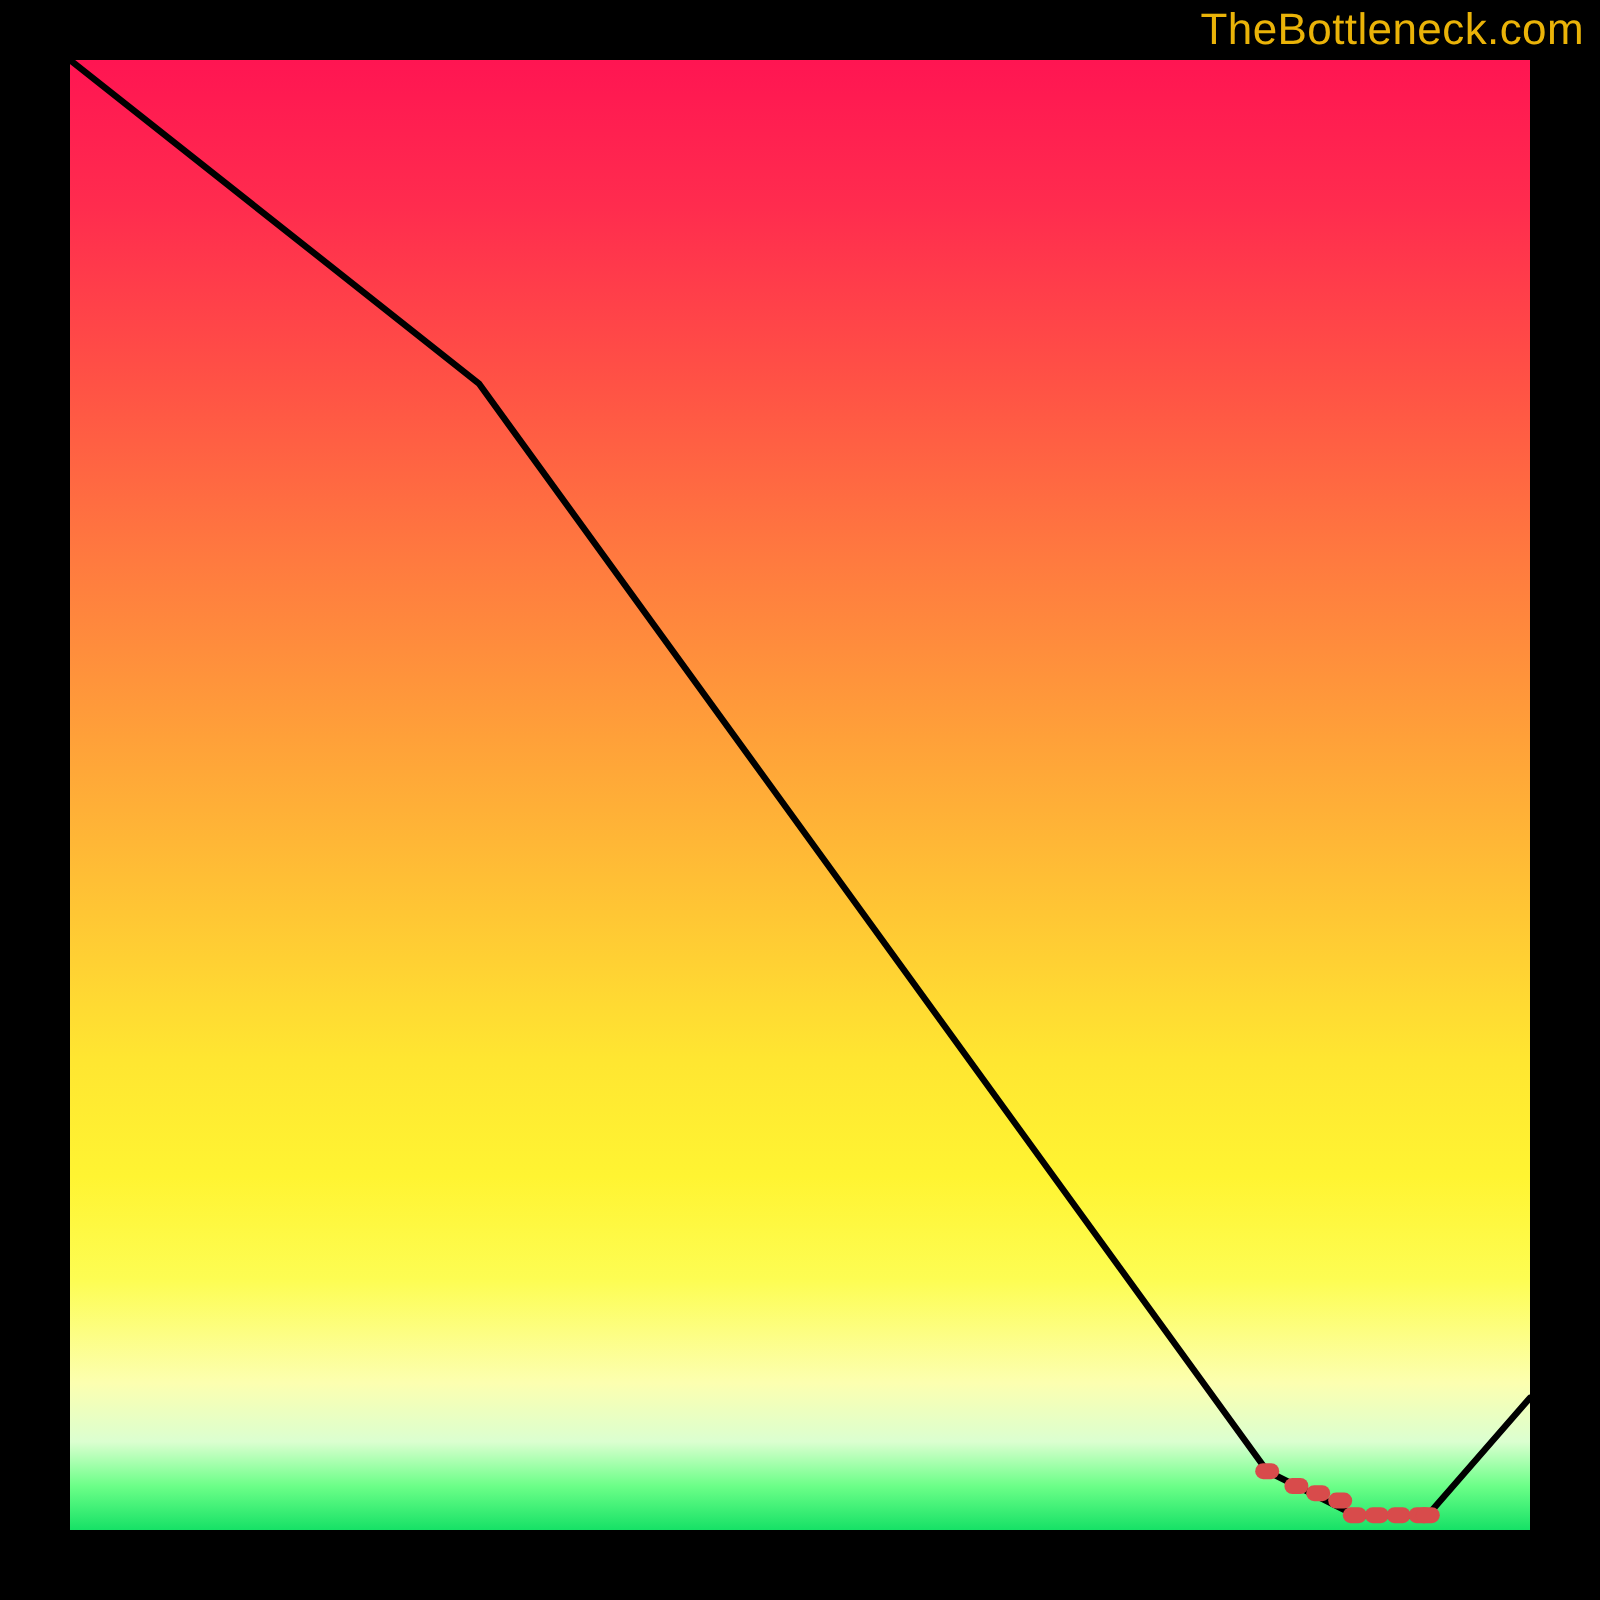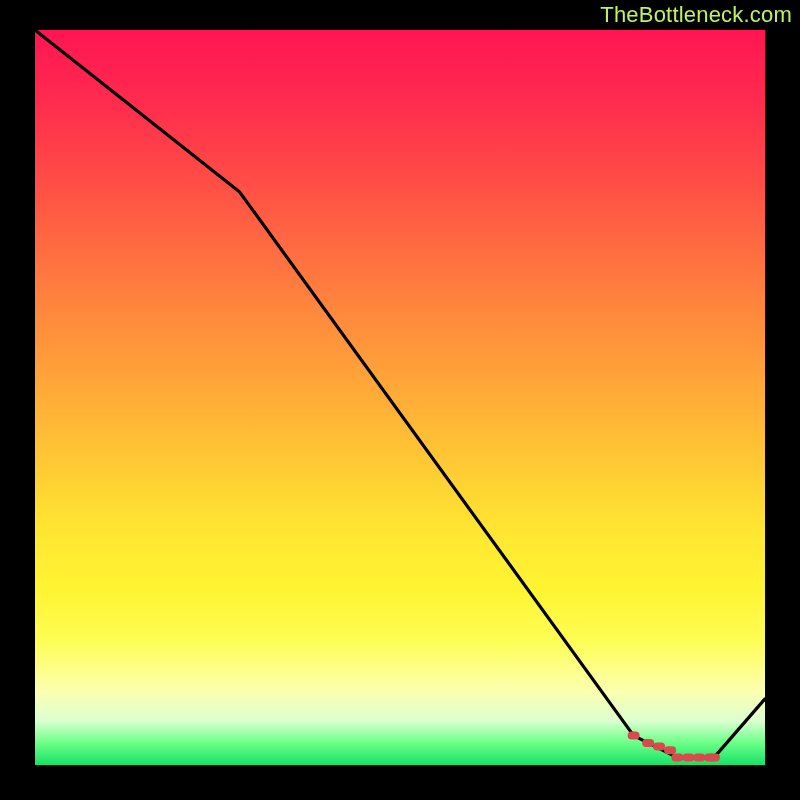--- a/index.html
+++ b/index.html
@@ -14,21 +14,21 @@
   .frame {
     position: relative;
     width: 800px;
     height: 800px;
     background: #000;
   }
   .attribution {
     position: absolute;
     top: 2px;
     right: 8px;
-    color: #bef264;
+    color: #eab308;
     font-size: 22px;
     letter-spacing: 0.2px;
   }
   .plot-area {
     position: absolute;
     left: 35px;
     top: 30px;
     width: 730px;
     height: 735px;
     

